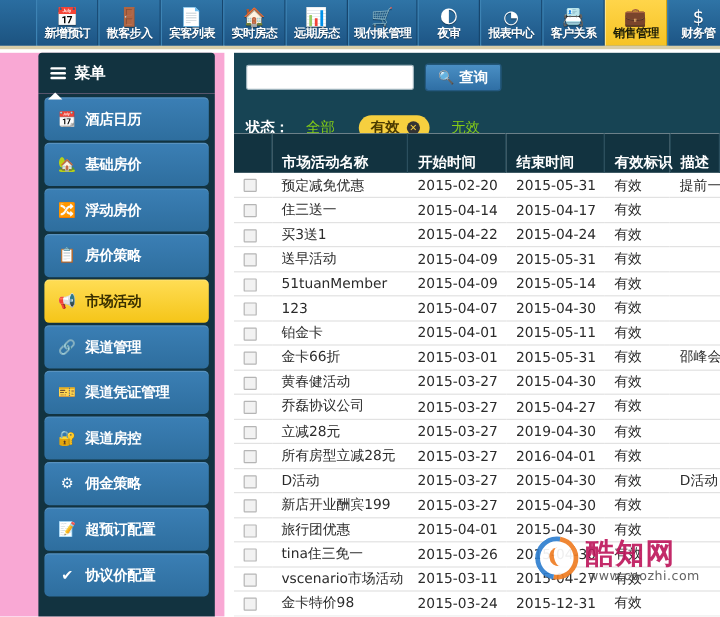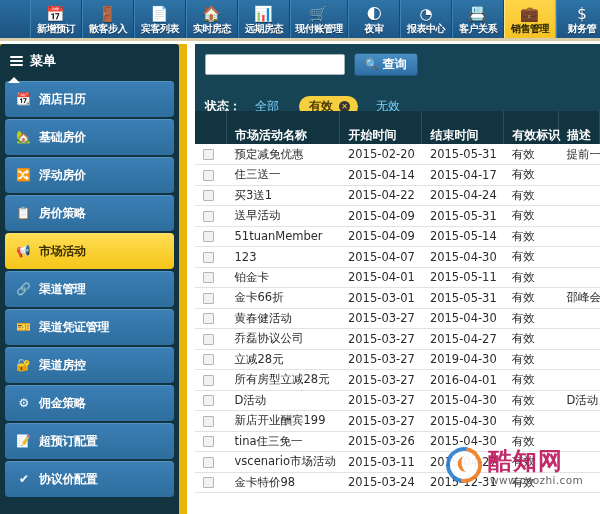--- a/index.html
+++ b/index.html
@@ -70,21 +70,22 @@
     letter-spacing: -0.5px;
     font-weight: bold;
     text-shadow: 0 1px 0 rgba(0,0,0,.4);
   }
   .tb-item.active .tb-label { text-shadow: none; color:#1d1d08; }
 
   
   .sidebar {
     position: absolute; left: 0; top: 44px;
     width: 187px; height: 470px;
-    background: #eab308;
+    background: #f9a8d4;
+    padding-left: 32px;
   }
   .menu-head {
     height: 34px;
     margin: 0 8px 0 0;
     background: #123340;
     color: #ffffff;
     display: flex; align-items: center;
     padding-left: 10px;
     border-radius: 3px 3px 0 0;
     font-size: 13px;
@@ -182,21 +183,21 @@
   .search-btn .mag { margin-right: 4px; font-size: 11px; }
   .status-row {
     display: flex; align-items: center;
     margin-top: 20px;
     color: #ffffff;
     font-size: 12px;
   }
   .status-label { font-weight: bold; margin-right: 14px; white-space: nowrap;}
   .status-opt {
     margin-right: 20px;
-    color: #7dd3fc;
+    color: #84cc16;
     cursor: pointer;
     white-space: nowrap;
     font-size: 12px;
   }
   .status-opt.sel {
     background: #f6cf3f;
     color: #4b3a00;
     border-radius: 11px;
     padding: 2px 8px 2px 10px;
     font-weight: bold;
@@ -565,20 +566,28 @@
             <tr>
               <td class="cb"><span class="chk"></span></td>
               <td class="c-name">新店开业酬宾199</td>
               <td class="c-start">2015-03-27</td>
               <td class="c-end">2015-04-30</td>
               <td class="c-flag">有效</td>
               <td class="c-desc"></td>
             </tr>
             <tr>
               <td class="cb"><span class="chk"></span></td>
+              <td class="c-name">旅行团优惠</td>
+              <td class="c-start">2015-04-01</td>
+              <td class="c-end">2015-04-30</td>
+              <td class="c-flag">有效</td>
+              <td class="c-desc"></td>
+            </tr>
+            <tr>
+              <td class="cb"><span class="chk"></span></td>
               <td class="c-name">tina住三免一</td>
               <td class="c-start">2015-03-26</td>
               <td class="c-end">2015-04-30</td>
               <td class="c-flag">有效</td>
               <td class="c-desc"></td>
             </tr>
             <tr>
               <td class="cb"><span class="chk"></span></td>
               <td class="c-name">vscenario市场活动</td>
               <td class="c-start">2015-03-11</td>

